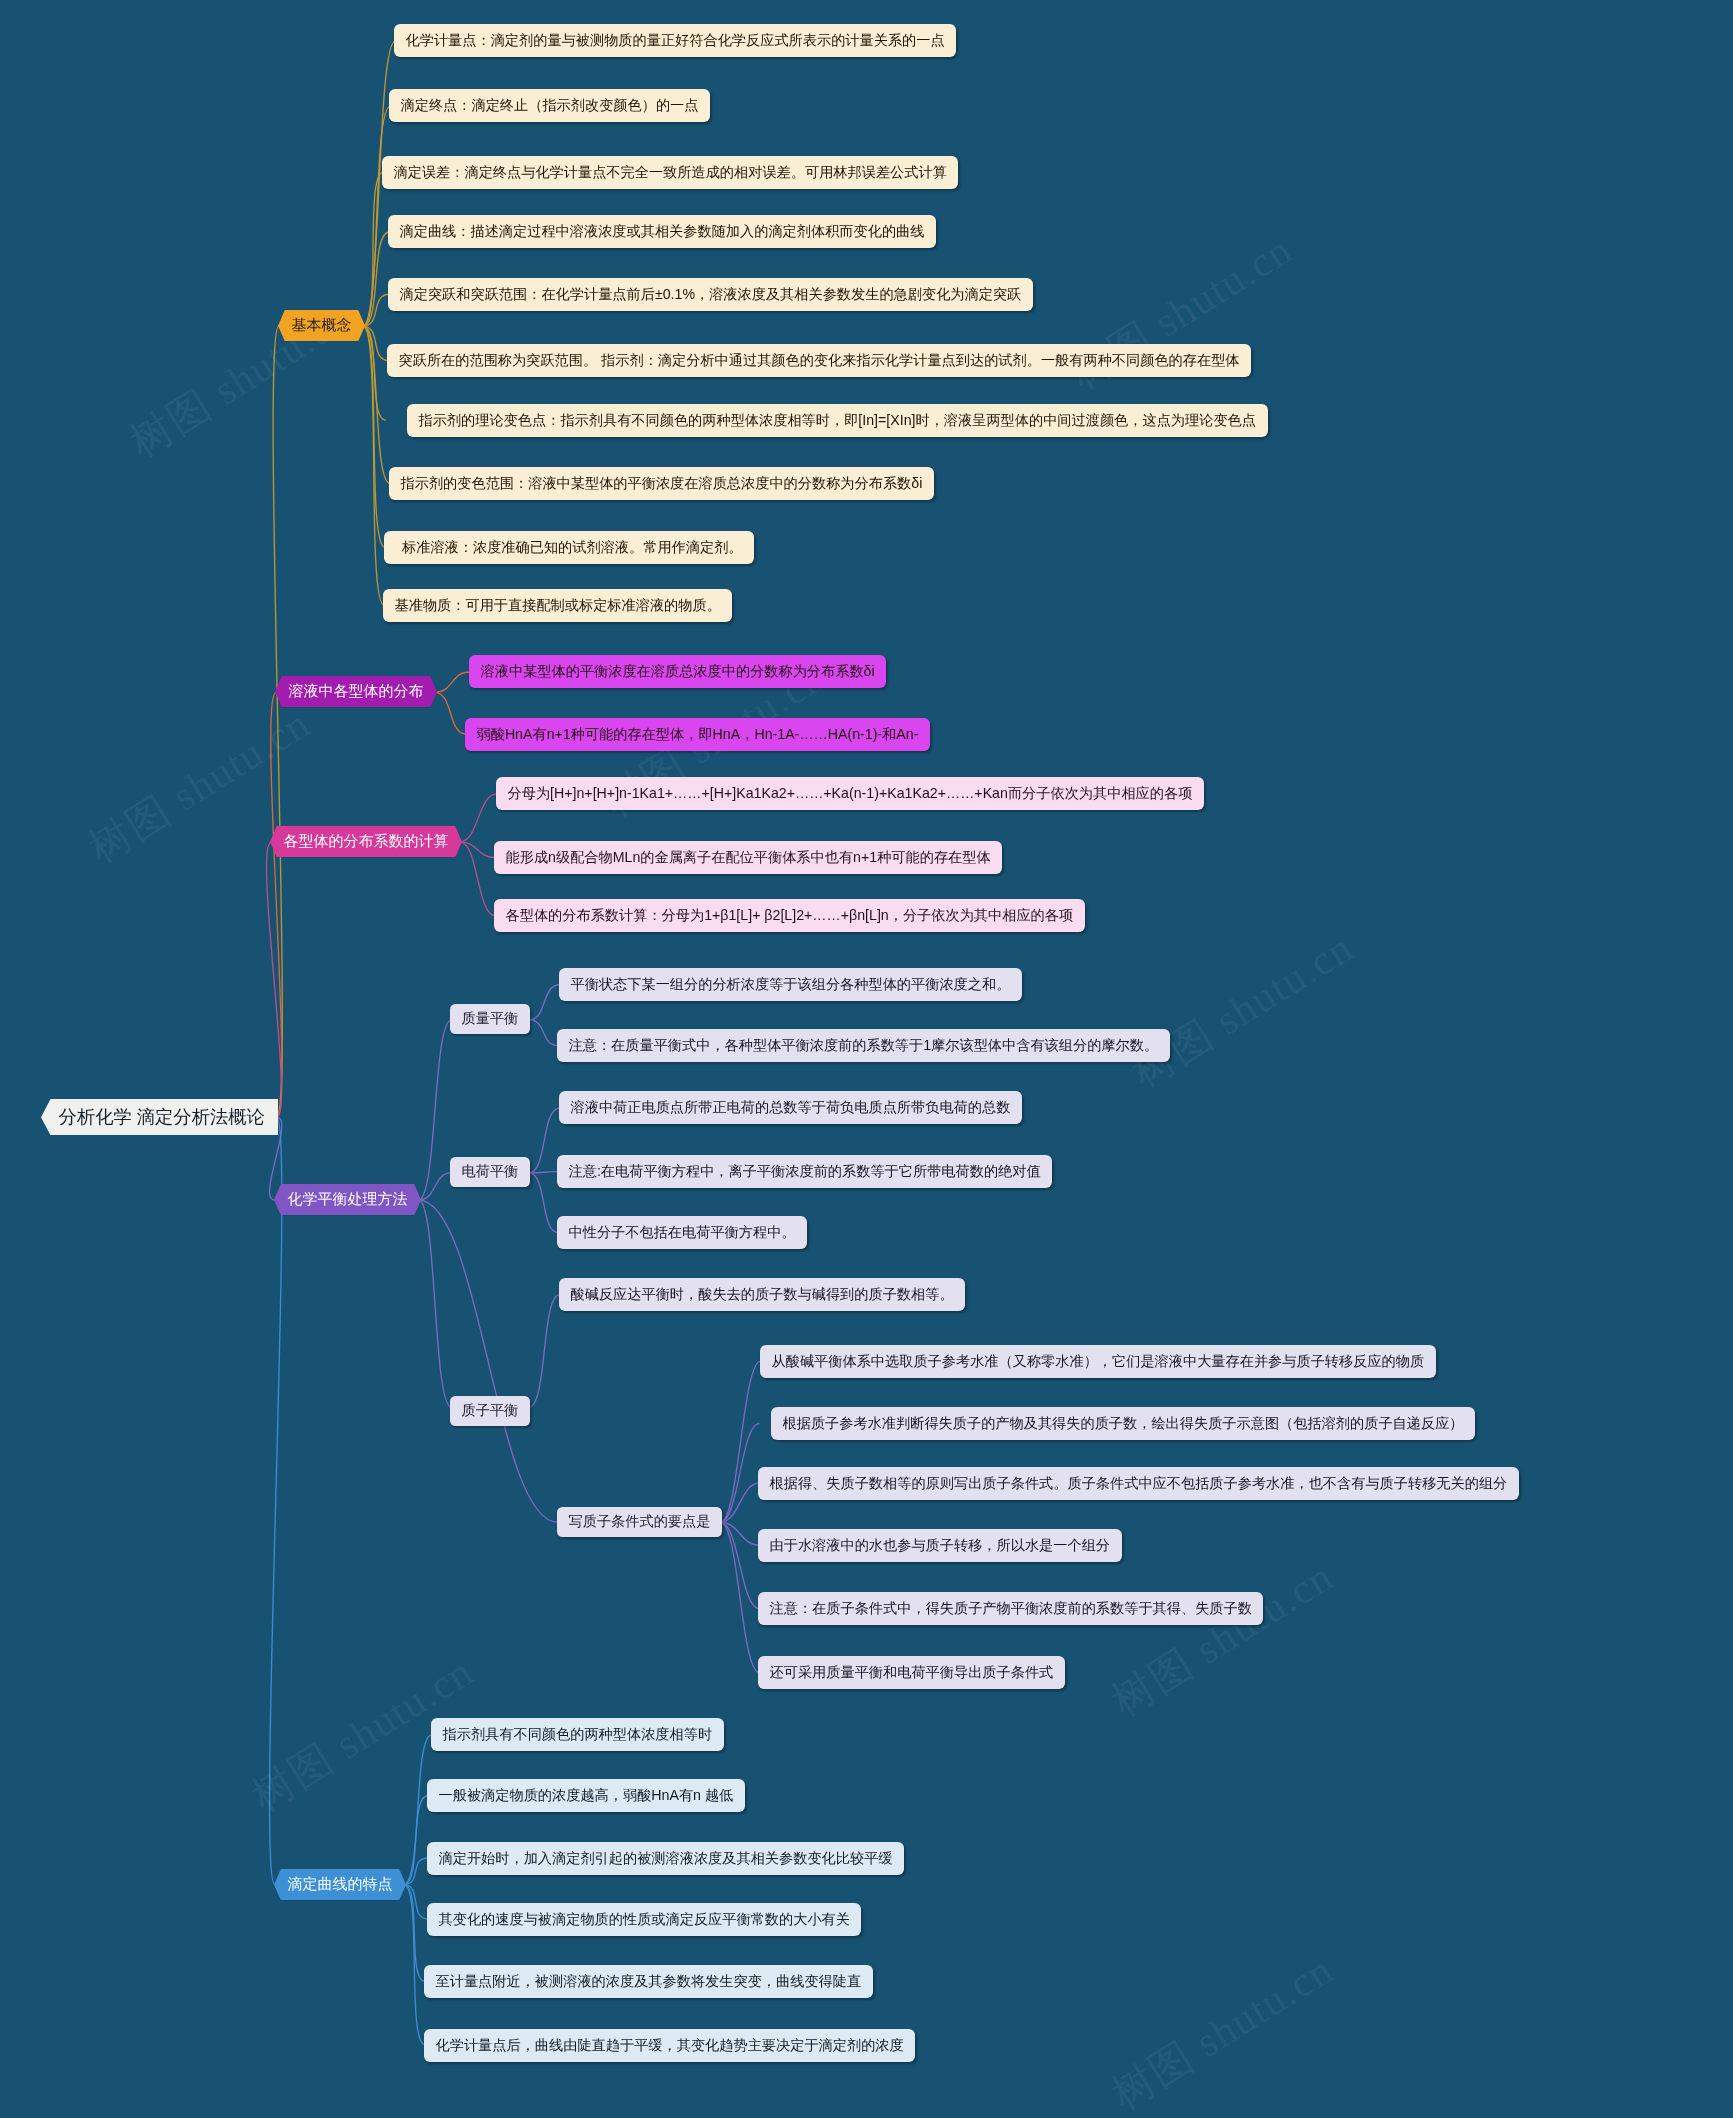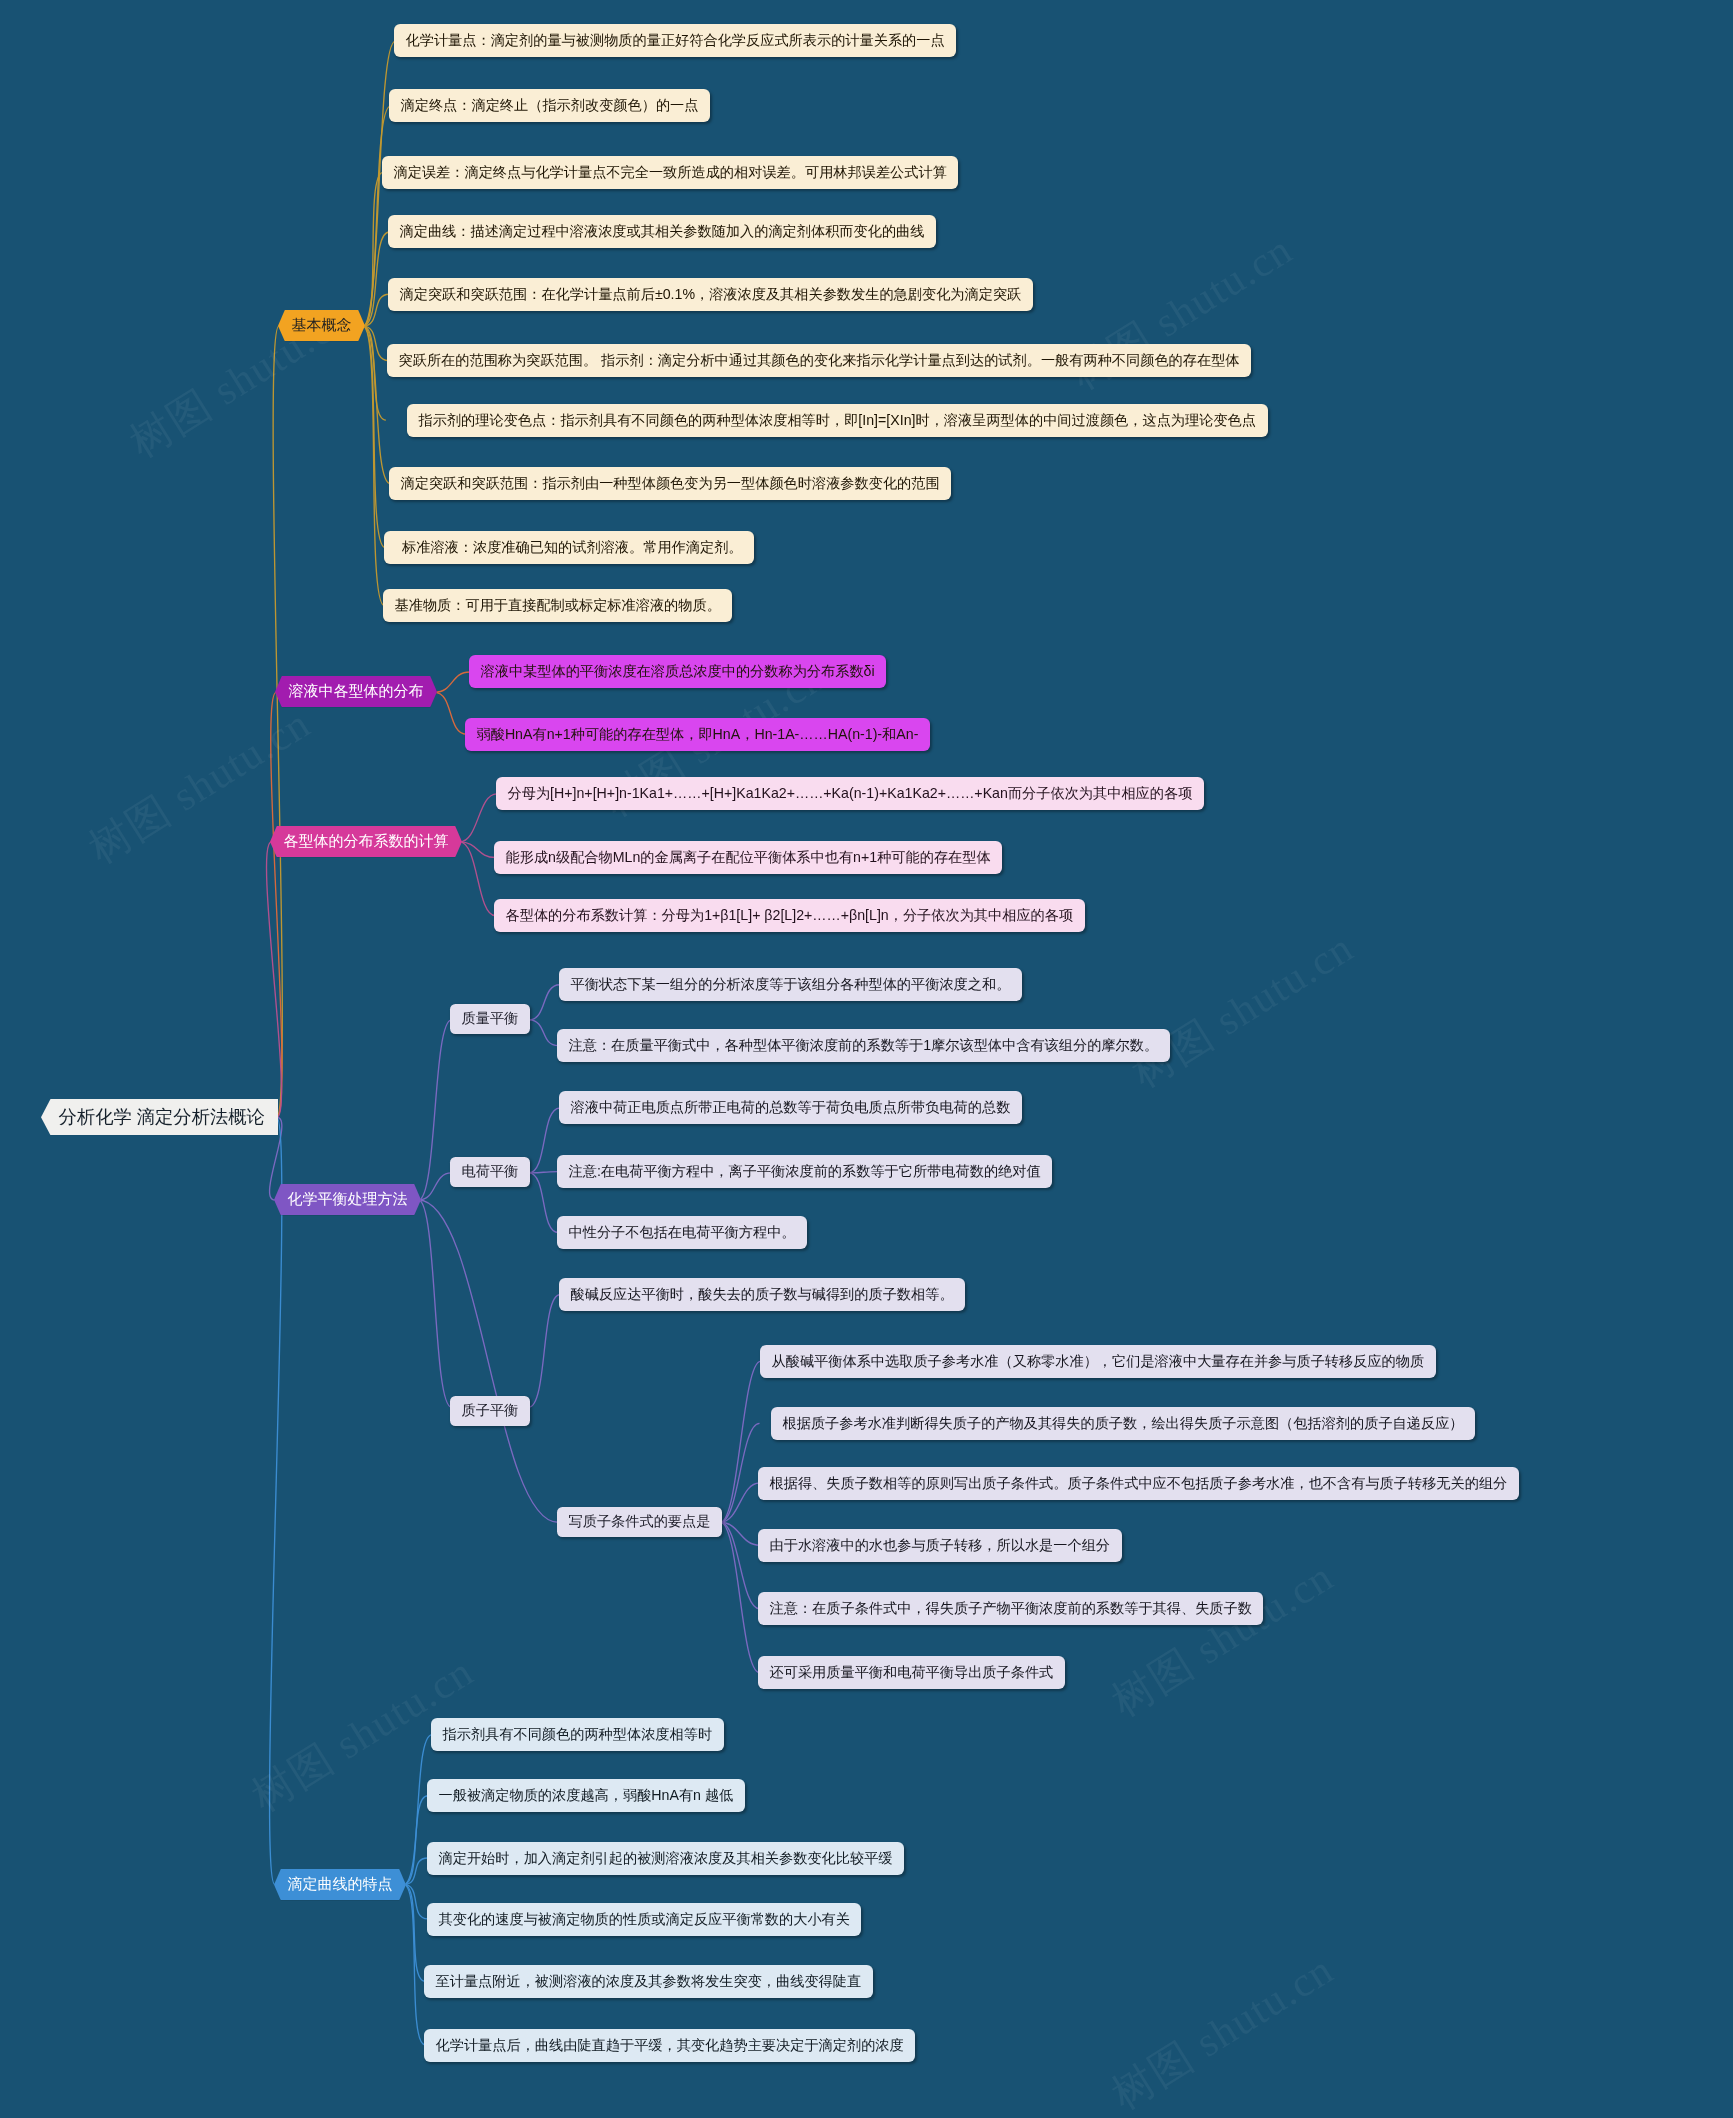--- a/index.html
+++ b/index.html
@@ -126,21 +126,21 @@
   <div id="nodes">
       <div class="root" style="left: 41px; top: 1099px;">分析化学 滴定分析法概论</div>
       <div class="b1 amber" style="left: 278px; top: 310px;">基本概念</div>
       <div class="leaf cream" style="left: 394px; top: 24.4px;">化学计量点：滴定剂的量与被测物质的量正好符合化学反应式所表示的计量关系的一点</div>
       <div class="leaf cream" style="left: 389px; top: 89px;">滴定终点：滴定终止（指示剂改变颜色）的一点</div>
       <div class="leaf cream" style="left: 382px; top: 156px;">滴定误差：滴定终点与化学计量点不完全一致所造成的相对误差。可用林邦误差公式计算</div>
       <div class="leaf cream" style="left: 388px; top: 215px;">滴定曲线：描述滴定过程中溶液浓度或其相关参数随加入的滴定剂体积而变化的曲线</div>
       <div class="leaf cream" style="left: 388px; top: 278px;">滴定突跃和突跃范围：在化学计量点前后±0.1%，溶液浓度及其相关参数发生的急剧变化为滴定突跃</div>
       <div class="leaf cream" style="left: 387px; top: 344px;">突跃所在的范围称为突跃范围。 指示剂：滴定分析中通过其颜色的变化来指示化学计量点到达的试剂。一般有两种不同颜色的存在型体</div>
       <div class="leaf cream" style="left: 407px; top: 404px;">指示剂的理论变色点：指示剂具有不同颜色的两种型体浓度相等时，即[In]=[XIn]时，溶液呈两型体的中间过渡颜色，这点为理论变色点</div>
-      <div class="leaf cream" style="left: 389px; top: 467px;">滴定突跃和突跃范围：指示剂由一种型体颜色变为另一型体颜色时溶液参数变化的范围</div>
+      <div class="leaf cream" style="left: 389px; top: 467px;">指示剂的变色范围：溶液中某型体的平衡浓度在溶质总浓度中的分数称为分布系数δi</div>
       <div class="leaf cream" style="left: 384px; top: 531px; padding-left: 18px;">标准溶液：浓度准确已知的试剂溶液。常用作滴定剂。</div>
       <div class="leaf cream" style="left: 383px; top: 589px;">基准物质：可用于直接配制或标定标准溶液的物质。</div>
       <div class="b1 orange" style="left: 275px; top: 676px;">溶液中各型体的分布</div>
       <div class="leaf peach" style="left: 469px; top: 655px;">溶液中某型体的平衡浓度在溶质总浓度中的分数称为分布系数δi</div>
       <div class="leaf peach" style="left: 465px; top: 718px;">弱酸HnA有n+1种可能的存在型体，即HnA，Hn-1A-……HA(n-1)-和An-</div>
       <div class="b1 magenta" style="left: 270px; top: 826px;">各型体的分布系数的计算</div>
       <div class="leaf pinklt" style="left: 496px; top: 777px;">分母为[H+]n+[H+]n-1Ka1+……+[H+]Ka1Ka2+……+Ka(n-1)+Ka1Ka2+……+Kan而分子依次为其中相应的各项</div>
       <div class="leaf pinklt" style="left: 494px; top: 841px;">能形成n级配合物MLn的金属离子在配位平衡体系中也有n+1种可能的存在型体</div>
       <div class="leaf pinklt" style="left: 494px; top: 899px;">各型体的分布系数计算：分母为1+β1[L]+ β2[L]2+……+βn[L]n，分子依次为其中相应的各项</div>
       <div class="b1 purple" style="left: 274px; top: 1184px;">化学平衡处理方法</div>

